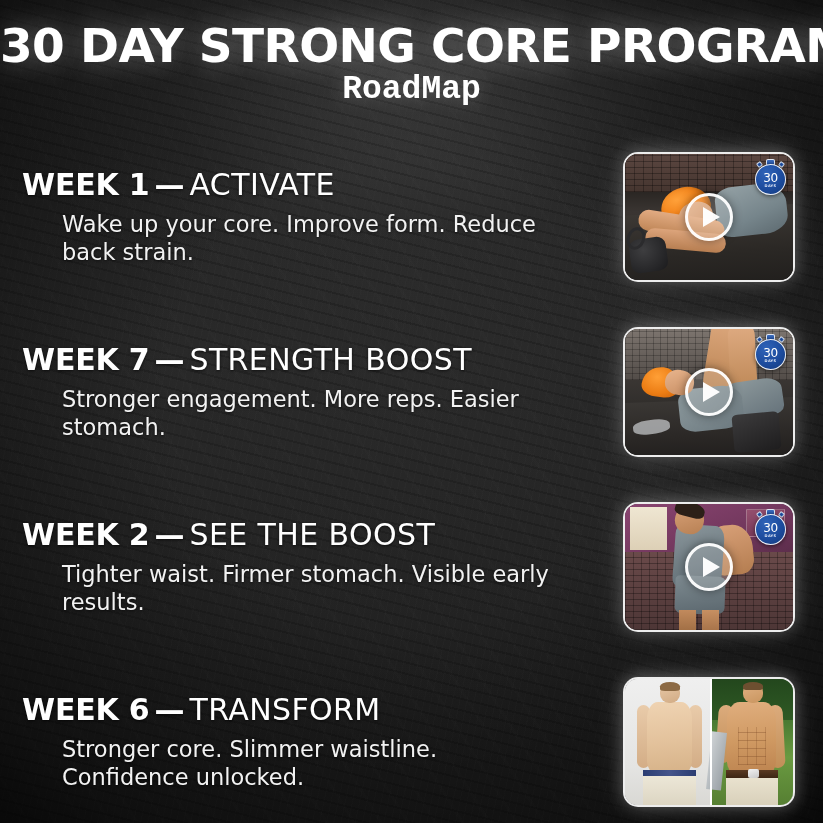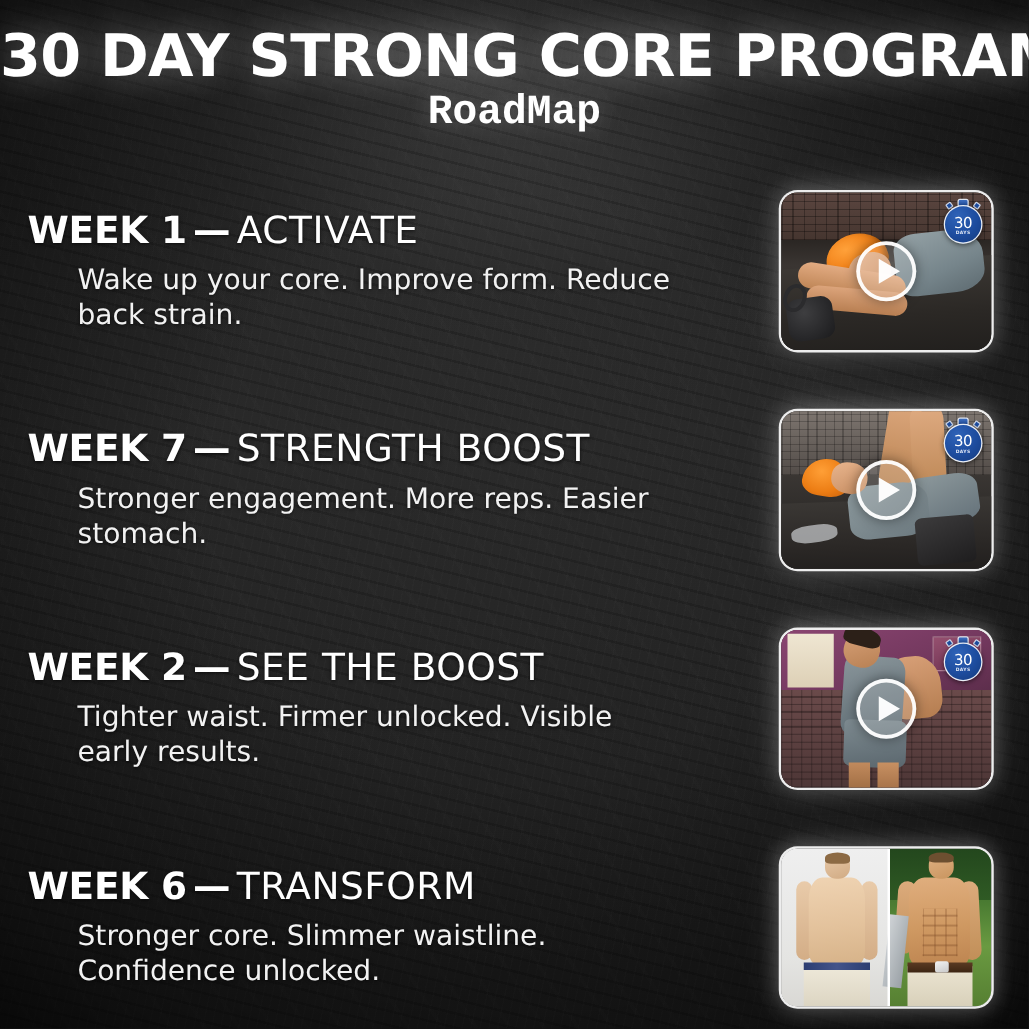--- a/index.html
+++ b/index.html
@@ -394,21 +394,21 @@
             </div>
           </div>
         </div>
       </div>
 
       <div class="week-row">
         <div class="week-text">
           <div class="week-heading">
             <span class="week-label">WEEK 2</span><span class="week-dash">—</span><span class="week-name">SEE THE BOOST</span>
           </div>
-          <div class="week-desc">Tighter waist. Firmer unlocked. Visible early results.</div>
+          <div class="week-desc">Tighter waist. Firmer stomach. Visible early results.</div>
         </div>
 
         <div class="thumb">
           <div class="thumb-art">
             <div class="s3-bg"></div>
               <div class="s3-upper"></div>
             <div class="s3-cream"></div>
               <div class="s3-poster"></div>
             <div class="s3-brick"></div>
             <div class="s3-arm"></div>

